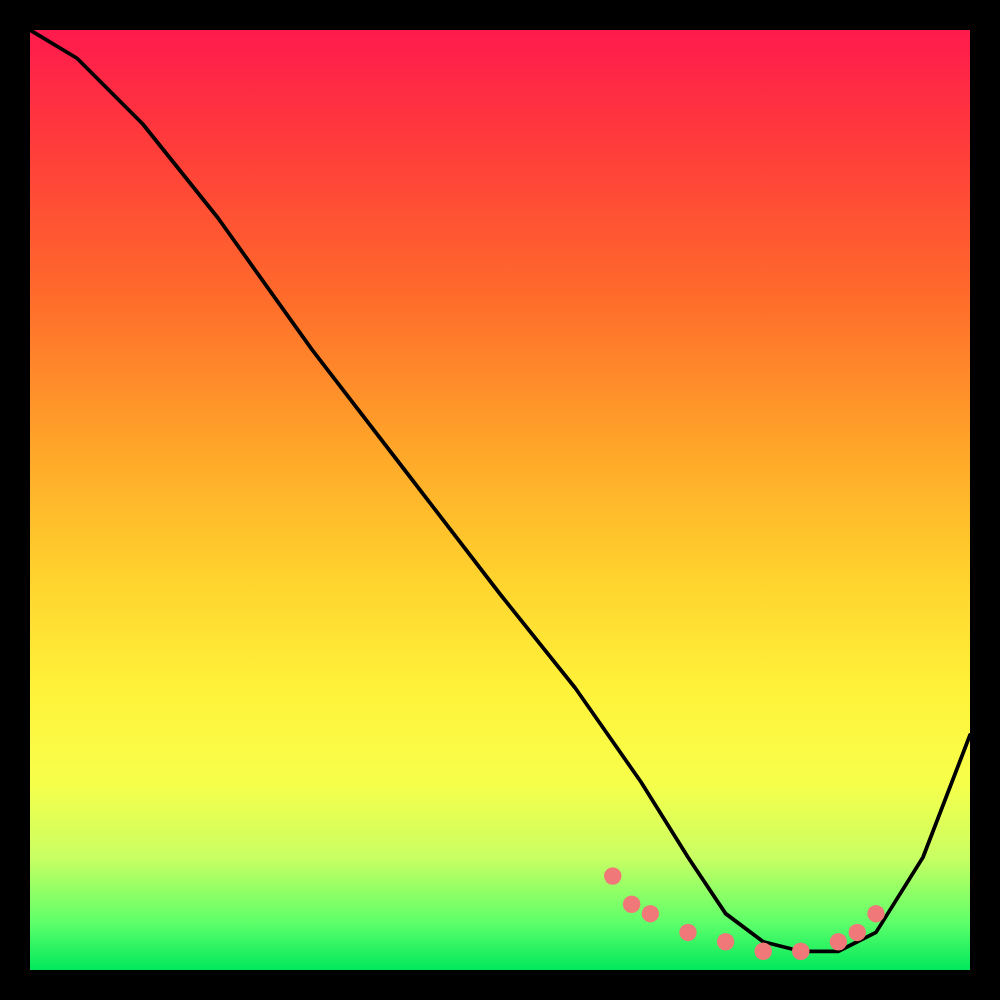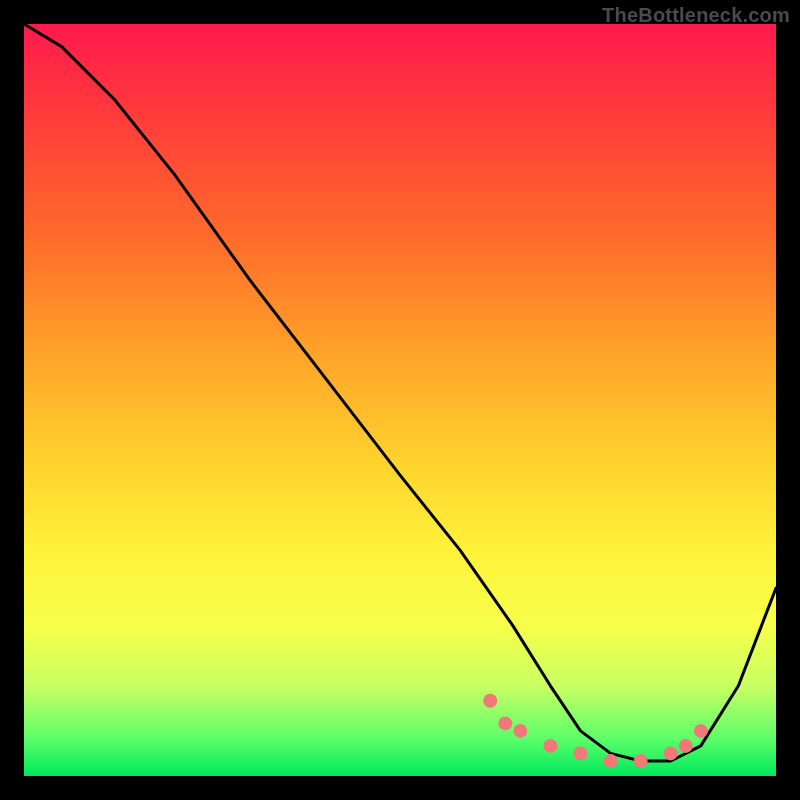--- a/index.html
+++ b/index.html
@@ -73,15 +73,14 @@
           <circle cx="556.5" cy="729.4" r="7" fill="#f07878"></circle>
           <circle cx="586.6" cy="737.0" r="7" fill="#f07878"></circle>
           <circle cx="616.6" cy="737.0" r="7" fill="#f07878"></circle>
           <circle cx="646.7" cy="729.4" r="7" fill="#f07878"></circle>
           <circle cx="661.8" cy="721.9" r="7" fill="#f07878"></circle>
           <circle cx="676.8" cy="706.9" r="7" fill="#f07878"></circle>
         </g>
     </svg>
   </div>
 
-  <div class="watermark">TheBottleneck.com</div>
 
 </div>
 
 </body></html>

